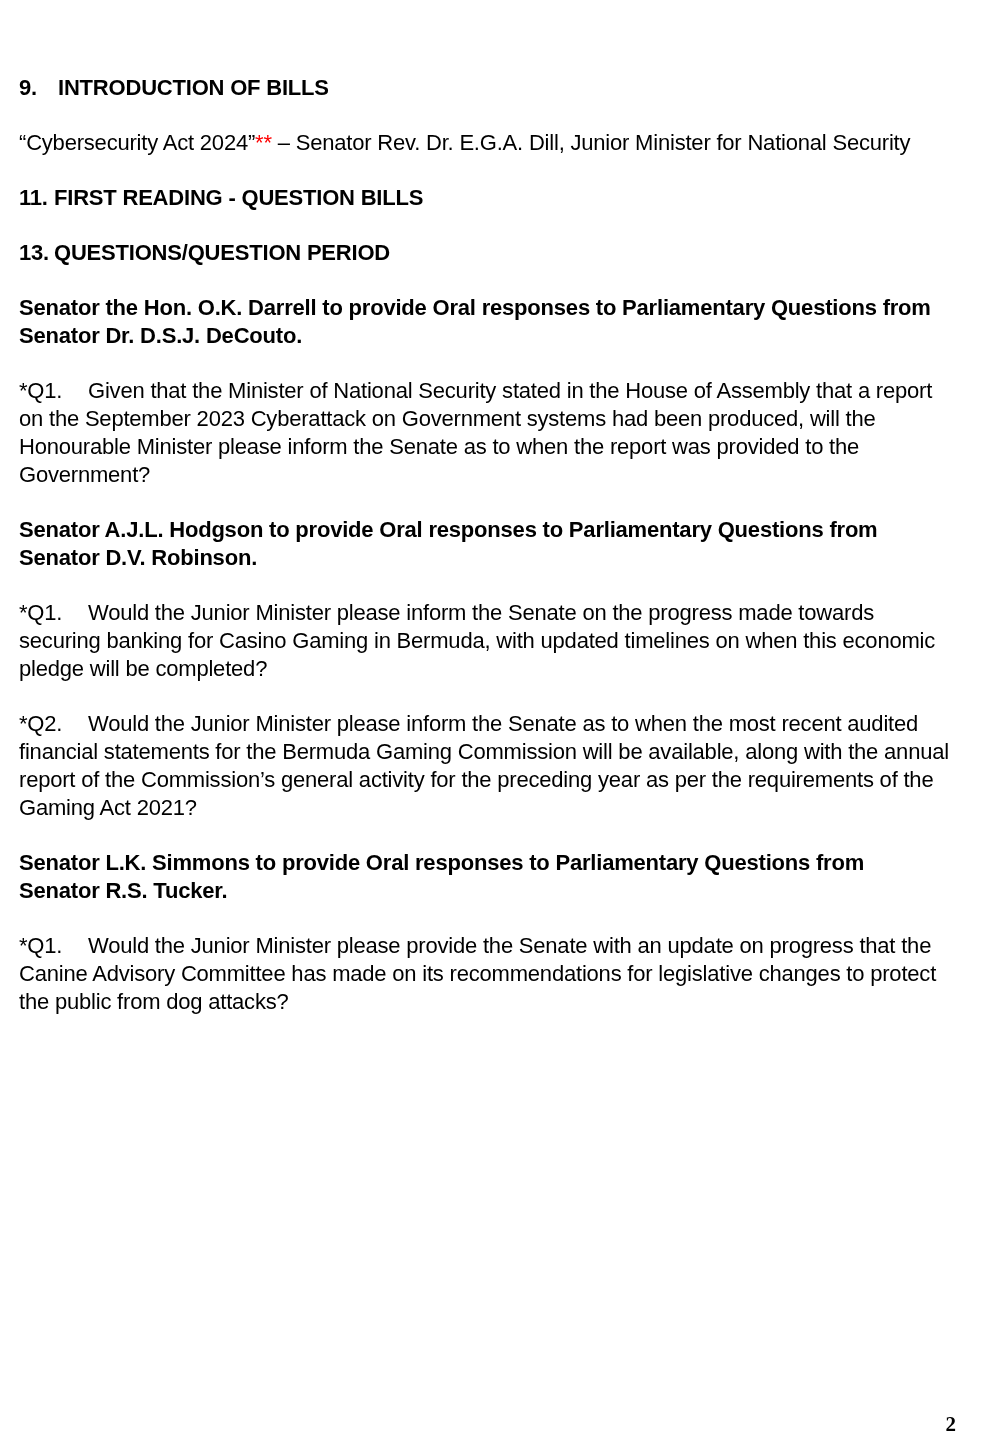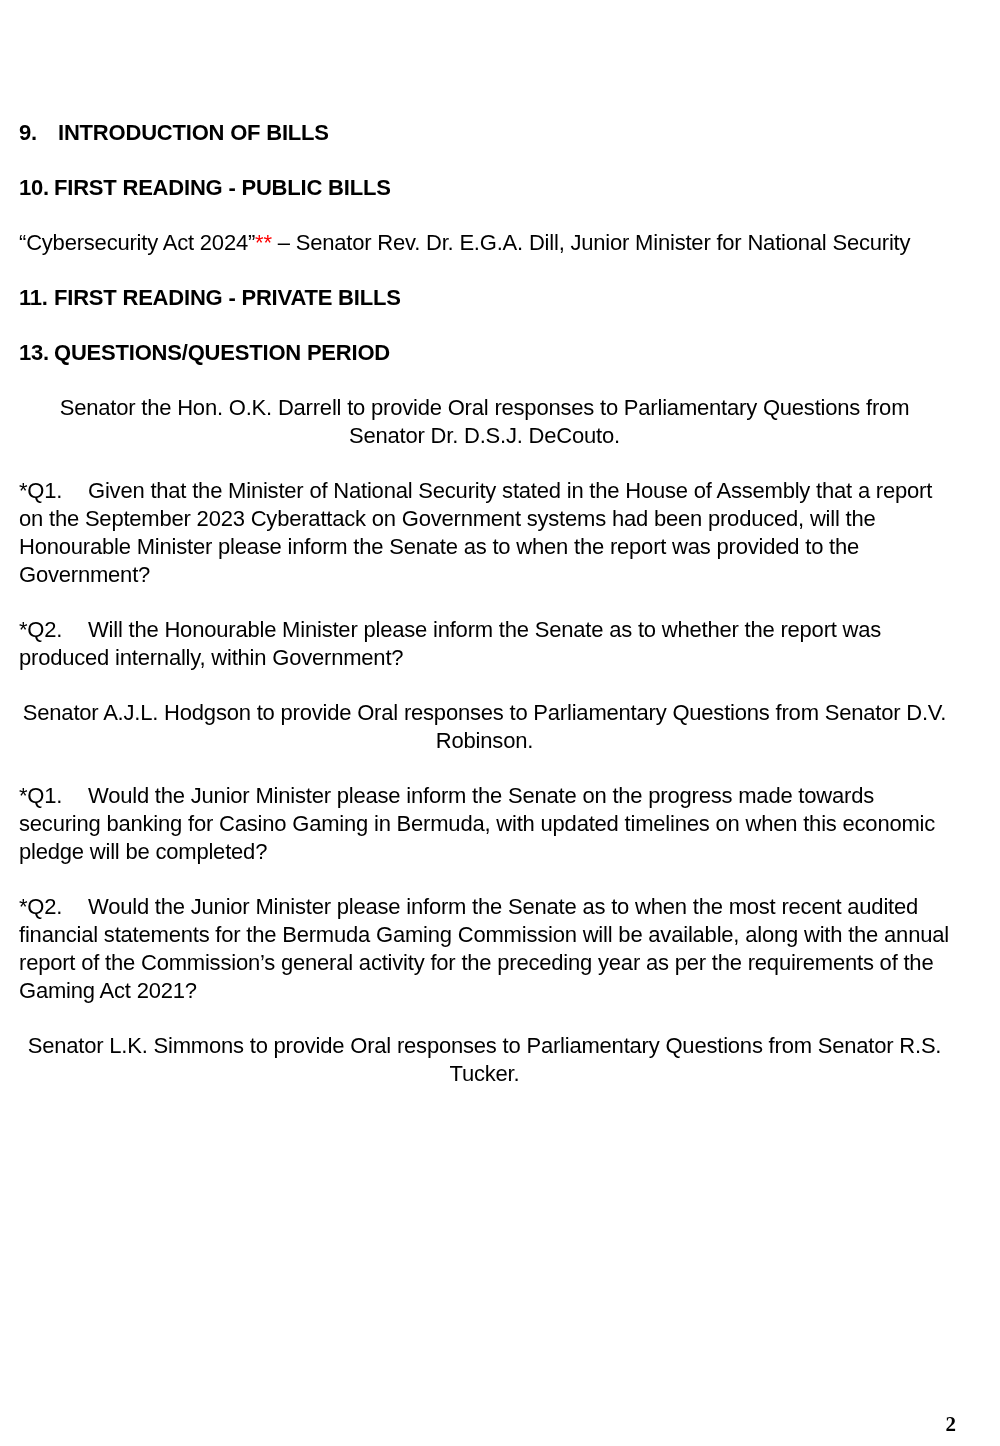--- a/index.html
+++ b/index.html
@@ -10,21 +10,20 @@
   body {
     width: 1000px;
     height: 1446px;
     position: relative;
     font-family: "Liberation Sans", sans-serif;
     color: #000000;
     overflow: hidden;
   }
   .doc {
     padding: 74px 50px 0 19px;
-    margin-top: 45px;
   }
   p {
     margin: 0 0 27px 0;
     font-size: 22px;
     line-height: 28px;
     letter-spacing: -0.2px;
   }
   p.heading {
     font-weight: 700;
   }
@@ -32,76 +31,73 @@
     display: inline-block;
     font-weight: 700;
   }
   .numfield.n-first { width: 39px; }
   .numfield.n-rest  { width: 35px; }
   .qlabel {
     display: inline-block;
     width: 69px;
   }
   .red { color: #ff0000; }
-  .bold { font-weight: 400; text-align: center; }
+  .bold { font-weight: 700; }
   .pagenum {
     position: absolute;
     top: 1412px;
     right: 44px;
     font-family: "Liberation Serif", serif;
     font-weight: 700;
     font-size: 21px;
     line-height: 24px;
   }
 </style>
 </head>
 <body>
 
 <div class="doc">
 
   <p class="heading">
     <span class="numfield n-first">9.</span><span>INTRODUCTION OF BILLS</span>
   </p>
 
-  <p class="heading">
-    <span class="numfield n-rest">10.</span><span>FIRST READING - PUBLIC BILLS</span>
-  </p>
 
   <p>
     <span>“Cybersecurity Act 2024”</span><span class="red">**</span><span> – Senator Rev. Dr. E.G.A. Dill, Junior Minister for National Security</span>
   </p>
 
   <p class="heading">
-    <span class="numfield n-rest">11.</span><span>FIRST READING - PRIVATE BILLS</span>
+    <span class="numfield n-rest">11.</span><span>FIRST READING - QUESTION BILLS</span>
   </p>
 
   <p class="heading">
     <span class="numfield n-rest">13.</span><span>QUESTIONS/QUESTION PERIOD</span>
   </p>
 
   <p class="bold">Senator the Hon. O.K. Darrell to provide Oral responses to Parliamentary Questions from Senator Dr. D.S.J. DeCouto.</p>
 
   <p>
     <span class="qlabel">*Q1.</span><span>Given that the Minister of National Security stated in the House of Assembly that a report on the September 2023 Cyberattack on Government systems had been produced, will the Honourable Minister please inform the Senate as to when the report was provided to the Government?</span>
   </p>
 
-  <p>
-    <span class="qlabel">*Q2.</span><span>Will the Honourable Minister please inform the Senate as to whether the report was produced internally, within Government?</span>
-  </p>
 
 
   <p class="bold">Senator A.J.L. Hodgson to provide Oral responses to Parliamentary Questions from Senator D.V. Robinson.</p>
 
   <p>
     <span class="qlabel">*Q1.</span><span>Would the Junior Minister please inform the Senate on the progress made towards securing banking for Casino Gaming in Bermuda, with updated timelines on when this economic pledge will be completed?</span>
   </p>
 
   <p>
     <span class="qlabel">*Q2.</span><span>Would the Junior Minister please inform the Senate as to when the most recent audited financial statements for the Bermuda Gaming Commission will be available, along with the annual report of the Commission’s general activity for the preceding year as per the requirements of the Gaming Act 2021?</span>
   </p>
 
 
   <p class="bold">Senator L.K. Simmons to provide Oral responses to Parliamentary Questions from Senator R.S. Tucker.</p>
 
+  <p>
+    <span class="qlabel">*Q1.</span><span>Would the Junior Minister please provide the Senate with an update on progress that the Canine Advisory Committee has made on its recommendations for legislative changes to protect the public from dog attacks?</span>
+  </p>
 
 </div>
 
 <div class="pagenum">2</div>
 
 </body></html>

